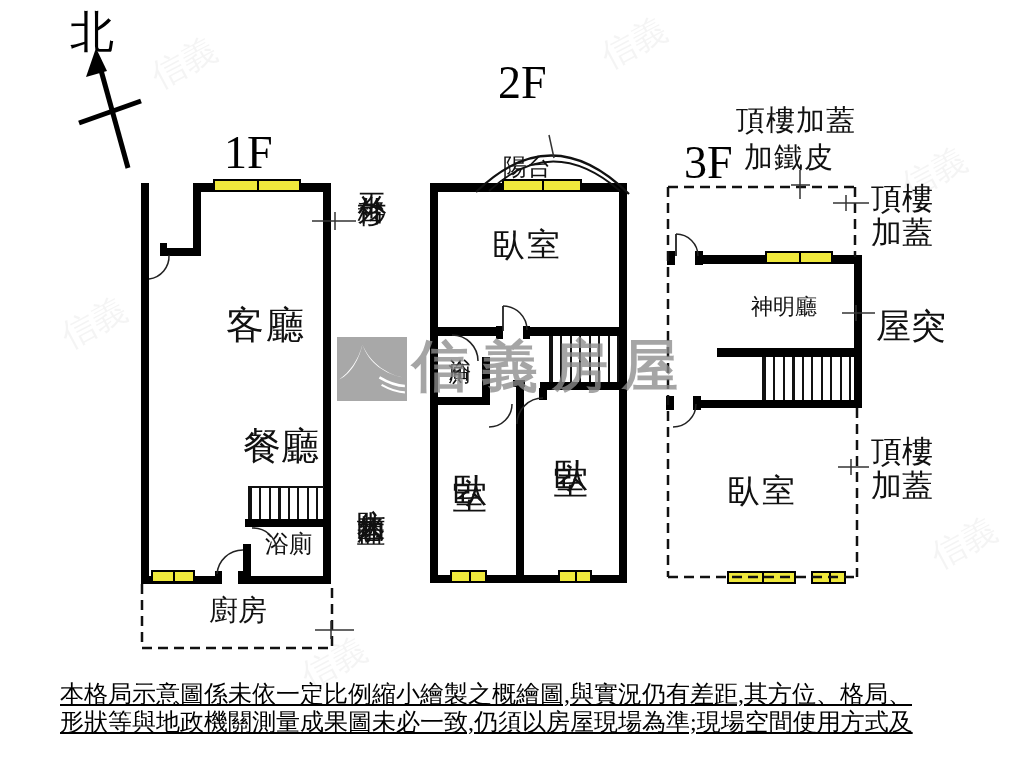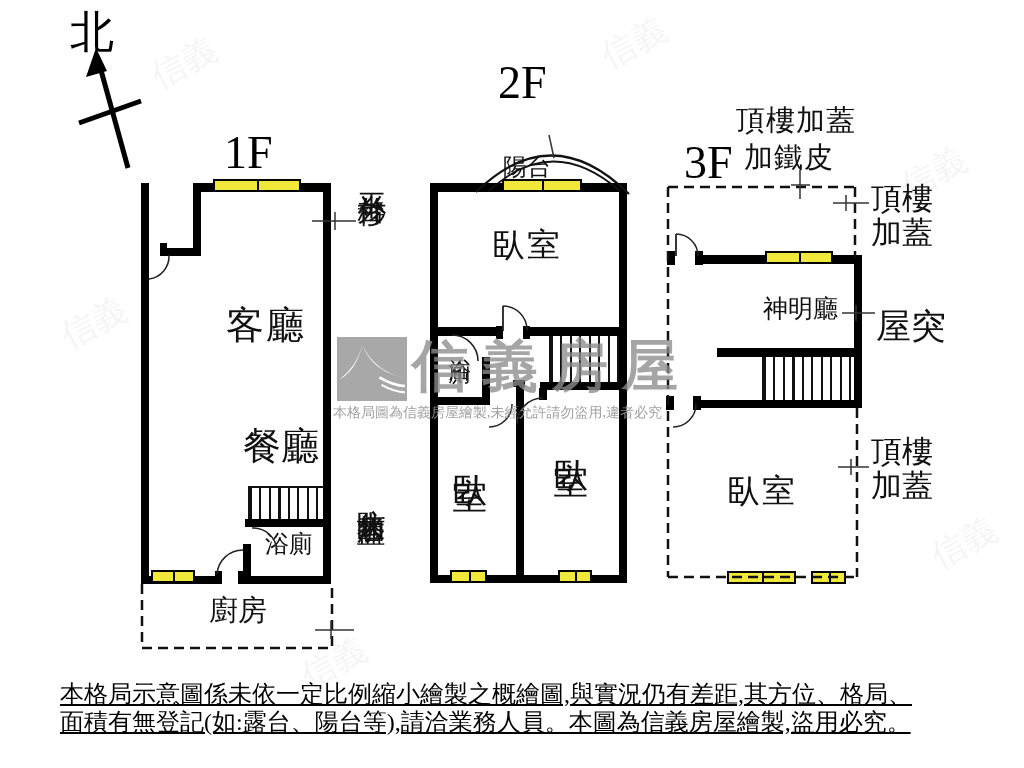--- a/index.html
+++ b/index.html
@@ -122,21 +122,21 @@
     </div>
   <div class="window" style="left:811px;top:571px;width:35px;height:13px;">
       <div class="mid"></div>
     </div>
 
   <div class="hinge" style="left:667px;top:251px;width:8px;height:14px;"></div>
   <div class="hinge" style="left:695px;top:251px;width:8px;height:14px;"></div>
   <div class="hinge" style="left:666px;top:396px;width:8px;height:14px;"></div>
   <div class="hinge" style="left:693px;top:396px;width:8px;height:14px;"></div>
 
-  <div class="label" style="left:751px;top:296px;font-size:25px;margin-left:12px;">神明廳</div>
+  <div class="label" style="left:751px;top:296px;font-size:22px;">神明廳</div>
   <div class="label" style="left:727px;top:475px;font-size:33px;letter-spacing:2px;">臥室</div>
   <div class="label" style="left:871px;top:182px;width:66px;font-size:31px;line-height:34px;white-space:normal;">頂樓加蓋</div>
   <div class="label" style="left:876px;top:309px;font-size:35px;">屋突</div>
   <div class="label" style="left:871px;top:435px;width:66px;font-size:31px;line-height:34px;white-space:normal;">頂樓加蓋</div>
 
   <svg class="overlay" width="1024" height="768" viewBox="0 0 1024 768">
 
     <g>
       <text x="70" y="47" font-size="44" font-family="Liberation Serif, DejaVu Serif, serif" fill="#000">北</text>
       <line x1="128" y1="168" x2="99" y2="63" stroke="#000" stroke-width="5"></line>
@@ -183,20 +183,19 @@
 
   <div class="wm-square">
     <svg width="70" height="64" viewBox="0 0 66 60">
       <path d="M24,7 C20,22 12,33 2,40 C10,37 20,25 24,7 Z" fill="#fff"></path>
       <path d="M24,7 C30,22 44,34 62,38 C46,35 30,25 24,7 Z" fill="#fff"></path>
       <path d="M40,38 C50,44 58,46 64,46" fill="none" stroke="#fff" stroke-width="2.5"></path>
       <path d="M42,45 C51,50 59,52 64,52" fill="none" stroke="#fff" stroke-width="2"></path>
     </svg>
   </div>
   <div class="wm-brand">信義房屋</div>
-  <div class="wm-notice">本格局圖為信義房屋繪製,未經允許請勿盜用,違者必究</div>
 
   <div class="disclaimer">
     <div>本格局示意圖係未依一定比例縮小繪製之概繪圖,與實況仍有差距,其方位、格局、</div>
-    <div>面積有無登記(如:露台、陽台等),請洽業務人員。本圖為信義房屋繪製,盜用必究。</div>
+    <div>形狀等與地政機關測量成果圖未必一致,仍須以房屋現場為準;現場空間使用方式及</div>
   </div>
 
 </div>
 
 </body></html>

